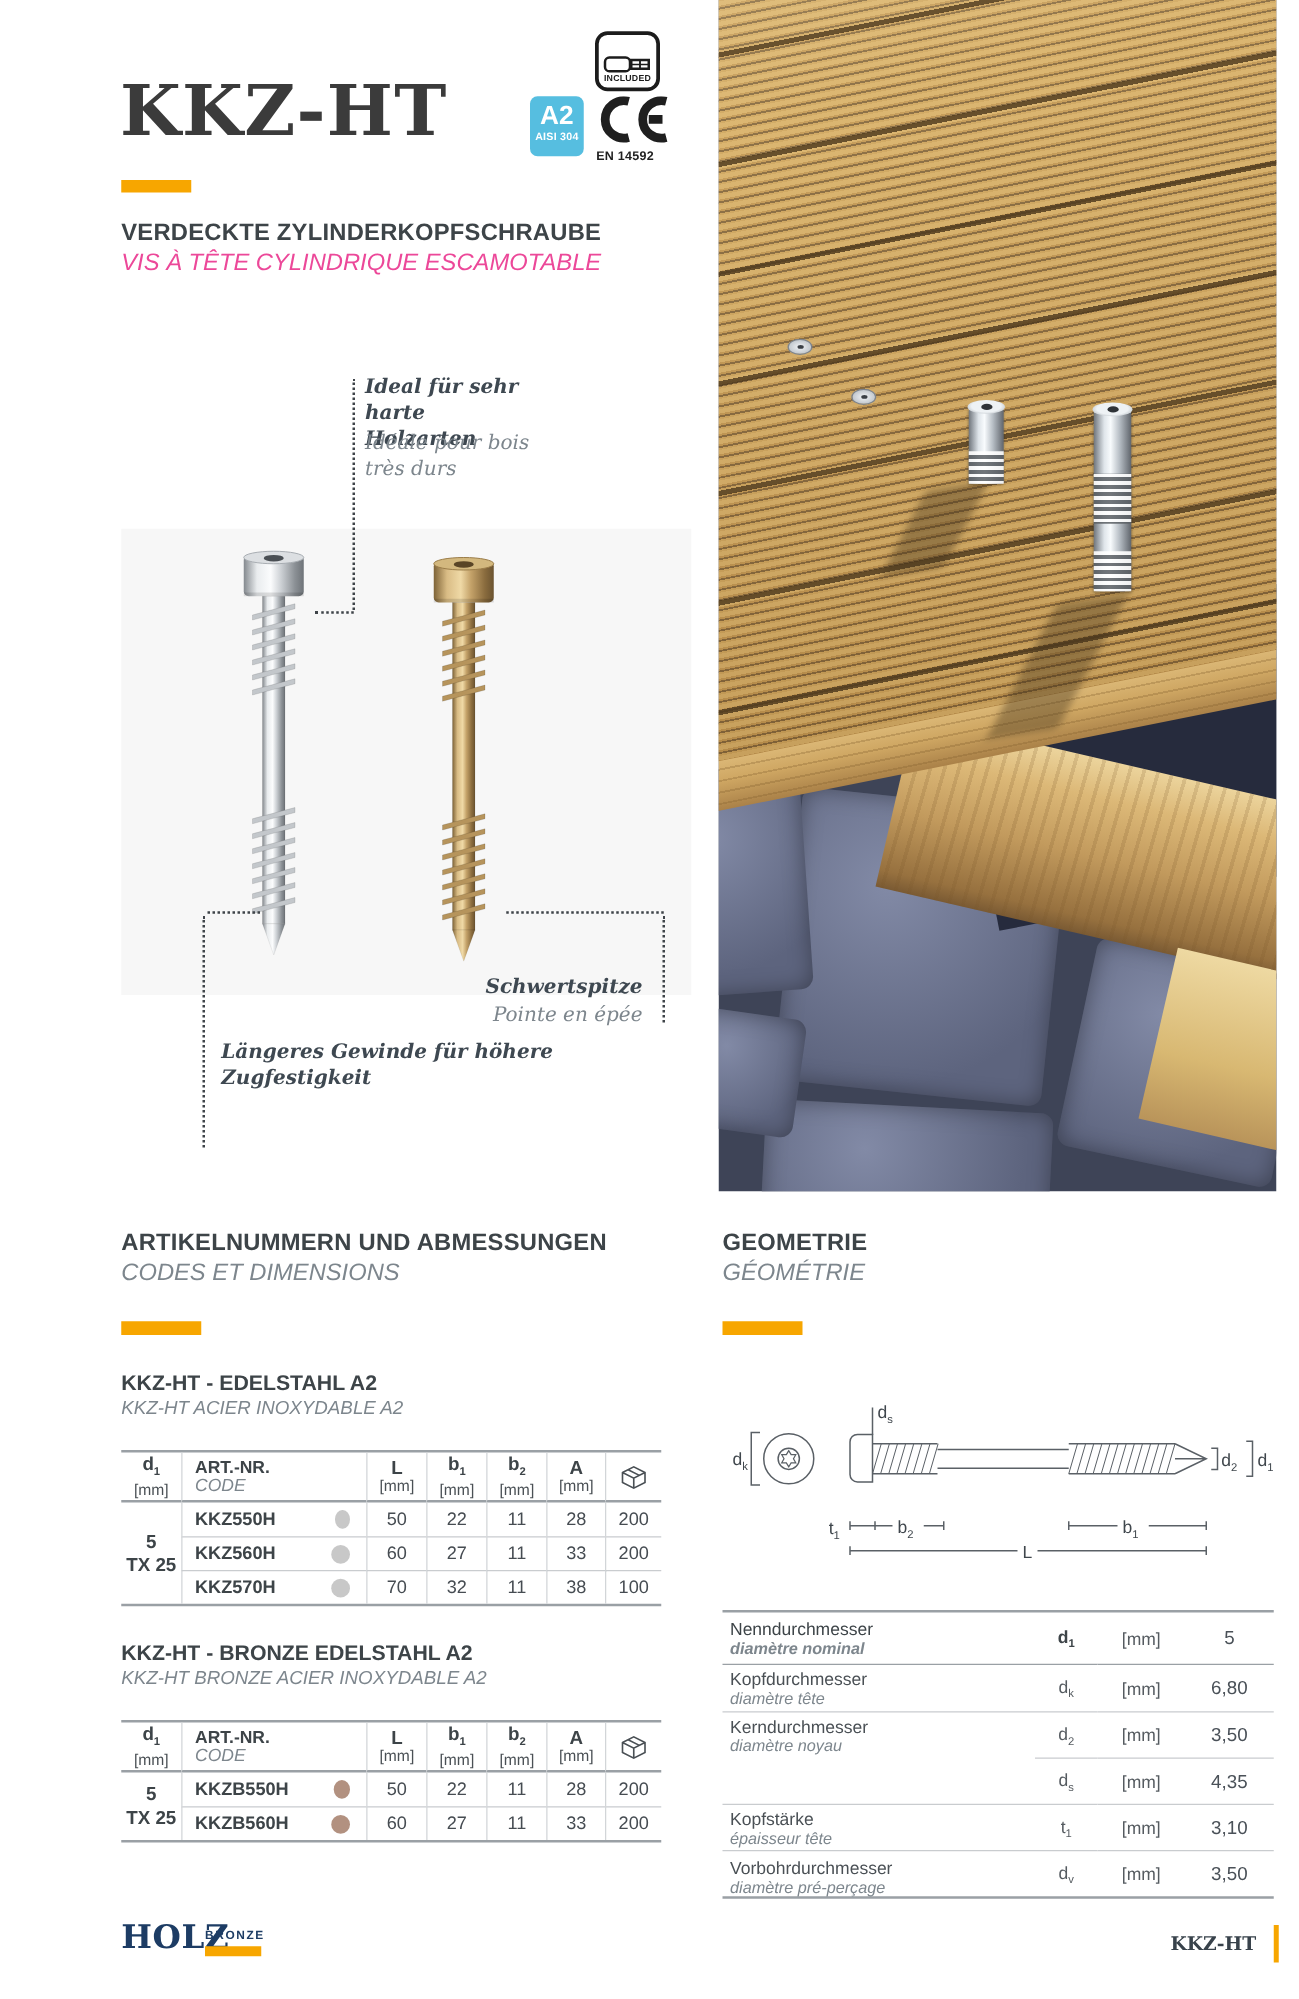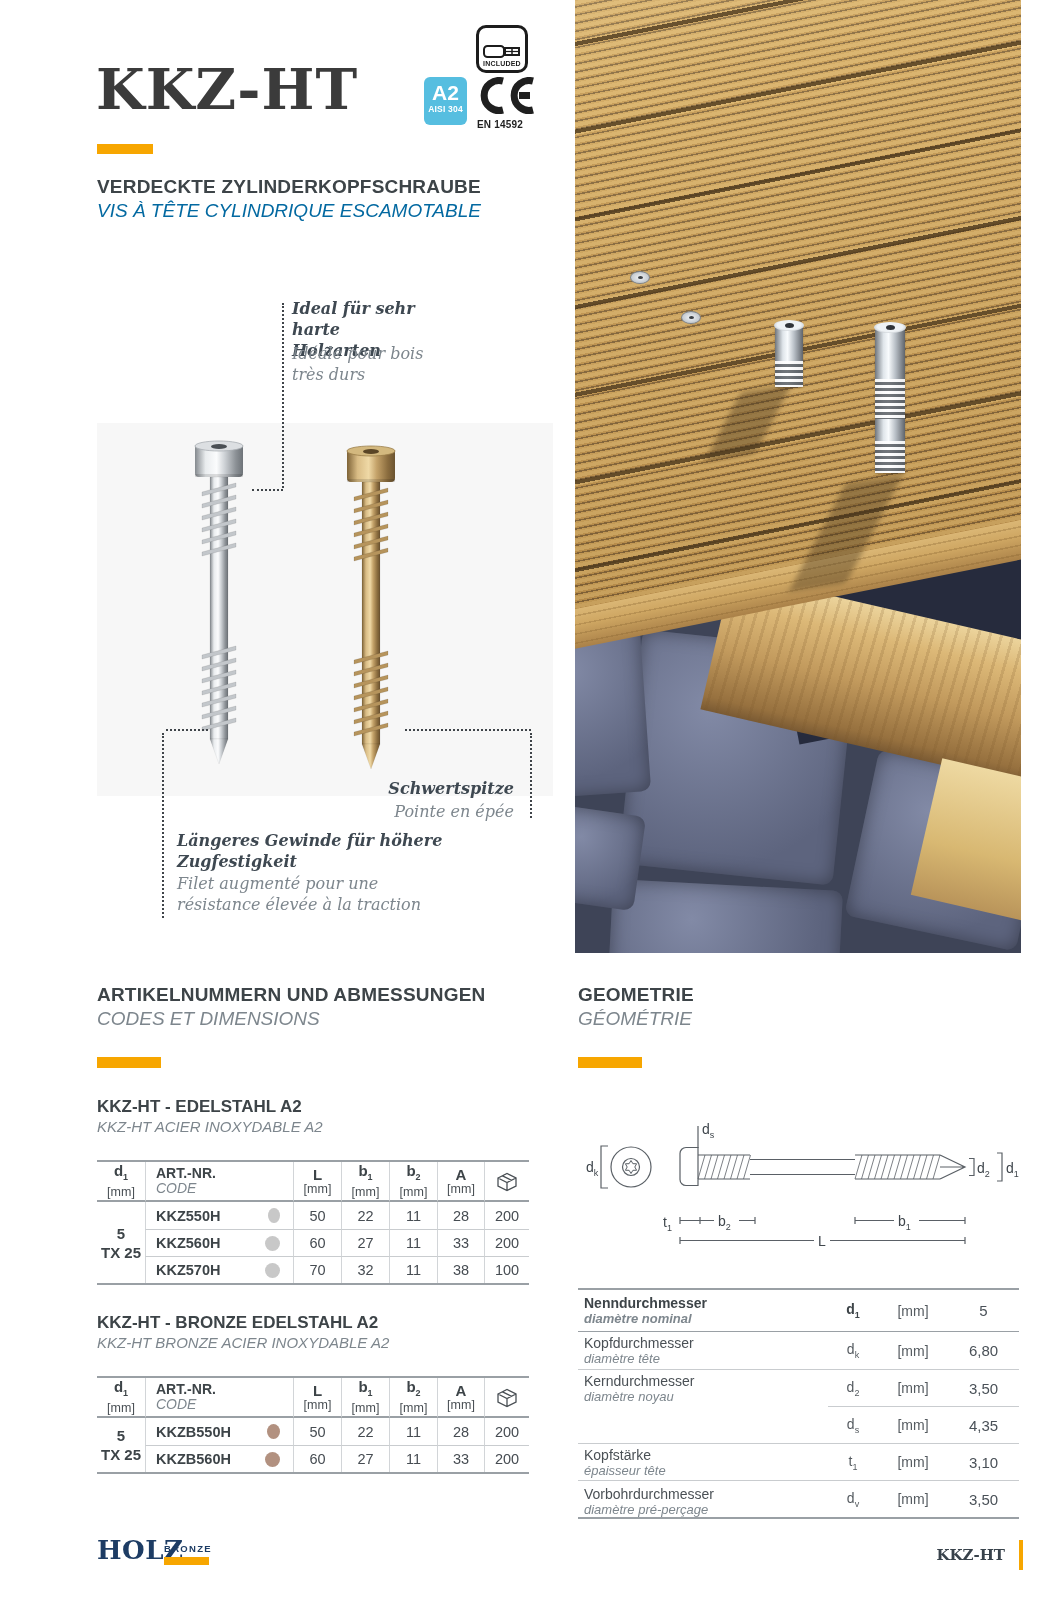--- a/index.html
+++ b/index.html
@@ -3,21 +3,21 @@
 <meta charset="utf-8">
 <style>
   html,body{margin:0;padding:0;background:#fff;}
   .page{position:relative;width:1039px;height:1599px;background:#ffffff;overflow:hidden;
         font-family:"Liberation Sans",sans-serif;color:#3d4448;}
   .abs{position:absolute;}
   
   .title{font-family:"DejaVu Serif",serif;font-weight:bold;font-size:56px;color:#3b3b3b;letter-spacing:1px;}
   .obar{background:#F7A600;}
   .sub-de{font-size:19px;font-weight:bold;color:#3d4448;letter-spacing:.2px;}
-  .sub-fr{font-size:19px;font-style:italic;color:#0369a1;}
+  .sub-fr{font-size:19px;font-style:italic;color:#ec4899;}
   .badge-included{width:52px;height:48px;border:3px solid #1c1c1c;border-radius:10px;background:#fff;
                   display:flex;flex-direction:column;align-items:center;justify-content:flex-end;padding-bottom:3px;box-sizing:border-box;}
   .badge-included .lbl{font-size:7px;font-weight:bold;color:#1c1c1c;letter-spacing:.2px;}
   .badge-a2{width:43px;height:48px;background:#56BEE0;border-radius:6px;color:#fff;text-align:center;box-sizing:border-box;padding-top:5px;}
   .badge-a2 .a2{font-size:21px;font-weight:bold;line-height:22px;}
   .badge-a2 .aisi{font-size:8.5px;font-weight:bold;letter-spacing:.2px;}
   .ce-en{font-size:10px;font-weight:bold;color:#1f1f1f;letter-spacing:.2px;}
   
   .co-de{font-family:"DejaVu Serif",serif;font-style:italic;font-weight:bold;font-size:16px;line-height:1.3;color:#3e4851;}
   .co-fr{font-family:"DejaVu Serif",serif;font-style:italic;font-size:16px;line-height:1.3;color:#7d868d;}
@@ -49,21 +49,21 @@
   .rt{border-top:1px solid #c9cccf;}
   .dcol{font-weight:bold;font-size:15px;color:#3d4448;line-height:19px;}
   
   .gtable{position:absolute;display:grid;grid-template-columns:250px 50px 70px 71px;
           grid-template-rows:42px 37px 37px 37px 37px 37px;border-top:2px solid #9aa0a5;border-bottom:2px solid #9aa0a5;}
   .gcell{display:flex;flex-direction:column;justify-content:center;font-size:14px;color:#555b60;}
   .gcell.cen{align-items:center;}
   .gcell.lab{padding-left:6px;box-sizing:border-box;}
   .g-de{font-size:14px;color:#4a5055;line-height:16px;}
   .g-fr{font-size:13px;font-style:italic;color:#7d868d;line-height:15px;}
-  .ghead .g-de{font-weight:bold;color:#3d4448;}
+  .ghead .g-de{font-weight:normal;color:#3d4448;}
   .ghead .g-fr{font-weight:bold;}
   .ghead{border-bottom:1.5px solid #9aa0a5;}
   .gsep{border-top:1px solid #c9cccf;}
   .gval{font-size:15px;color:#4a5158;}
   .ghead .gval,.ghead .gsym,.ghead .gunit{font-weight:bold;color:#3d4448;}
   
   .holz{font-family:"DejaVu Serif",serif;font-weight:bold;font-size:26px;color:#1d3c64;letter-spacing:.5px;}
   .technic{font-size:9.5px;font-weight:bold;color:#1d3c64;letter-spacing:1.3px;}
   .pageref{font-family:"DejaVu Serif",serif;font-weight:bold;font-size:15px;color:#38424b;text-align:right;}
   
@@ -235,21 +235,20 @@
   <div class="abs dot-h" style="left:166px;top:729px;width:42px;"></div>
   <div class="abs dot-v" style="left:162px;top:733px;height:185px;"></div>
   <div class="abs dot-h" style="left:405px;top:729px;width:126px;"></div>
   <div class="abs dot-v" style="left:530px;top:733px;height:85px;"></div>
 
   <div class="abs co-de" style="left:292px;top:299px;width:128px;">Ideal für sehr harte Holzarten</div>
   <div class="abs co-fr" style="left:292px;top:344px;width:140px;">Idéale pour bois très durs</div>
   <div class="abs co-de" style="left:314px;top:779px;width:200px;text-align:right;">Schwertspitze</div>
   <div class="abs co-fr" style="left:314px;top:802px;width:200px;text-align:right;">Pointe en épée</div>
   <div class="abs co-de" style="left:177px;top:831px;width:295px;">Längeres Gewinde für höhere Zugfestigkeit</div>
-  <div class="abs co-fr" style="left:177px;top:874px;width:250px;">Filet augmenté pour une résistance élevée à la traction</div>
 
   <div class="abs sec-de" style="left:97px;top:984px;">ARTIKELNUMMERN UND ABMESSUNGEN</div>
   <div class="abs sec-fr" style="left:97px;top:1008px;">CODES ET DIMENSIONS</div>
   <div class="abs obar" style="left:97px;top:1057px;width:64px;height:11px;"></div>
 
   <div class="abs tt-de" style="left:97px;top:1097px;">KKZ-HT - EDELSTAHL A2</div>
   <div class="abs tt-fr" style="left:97px;top:1118px;">KKZ-HT ACIER INOXYDABLE A2</div>
 
   <div class="atable t1" style="left:97px;top:1160px;">
     <div class="cell h" style="grid-area:1/1;">

